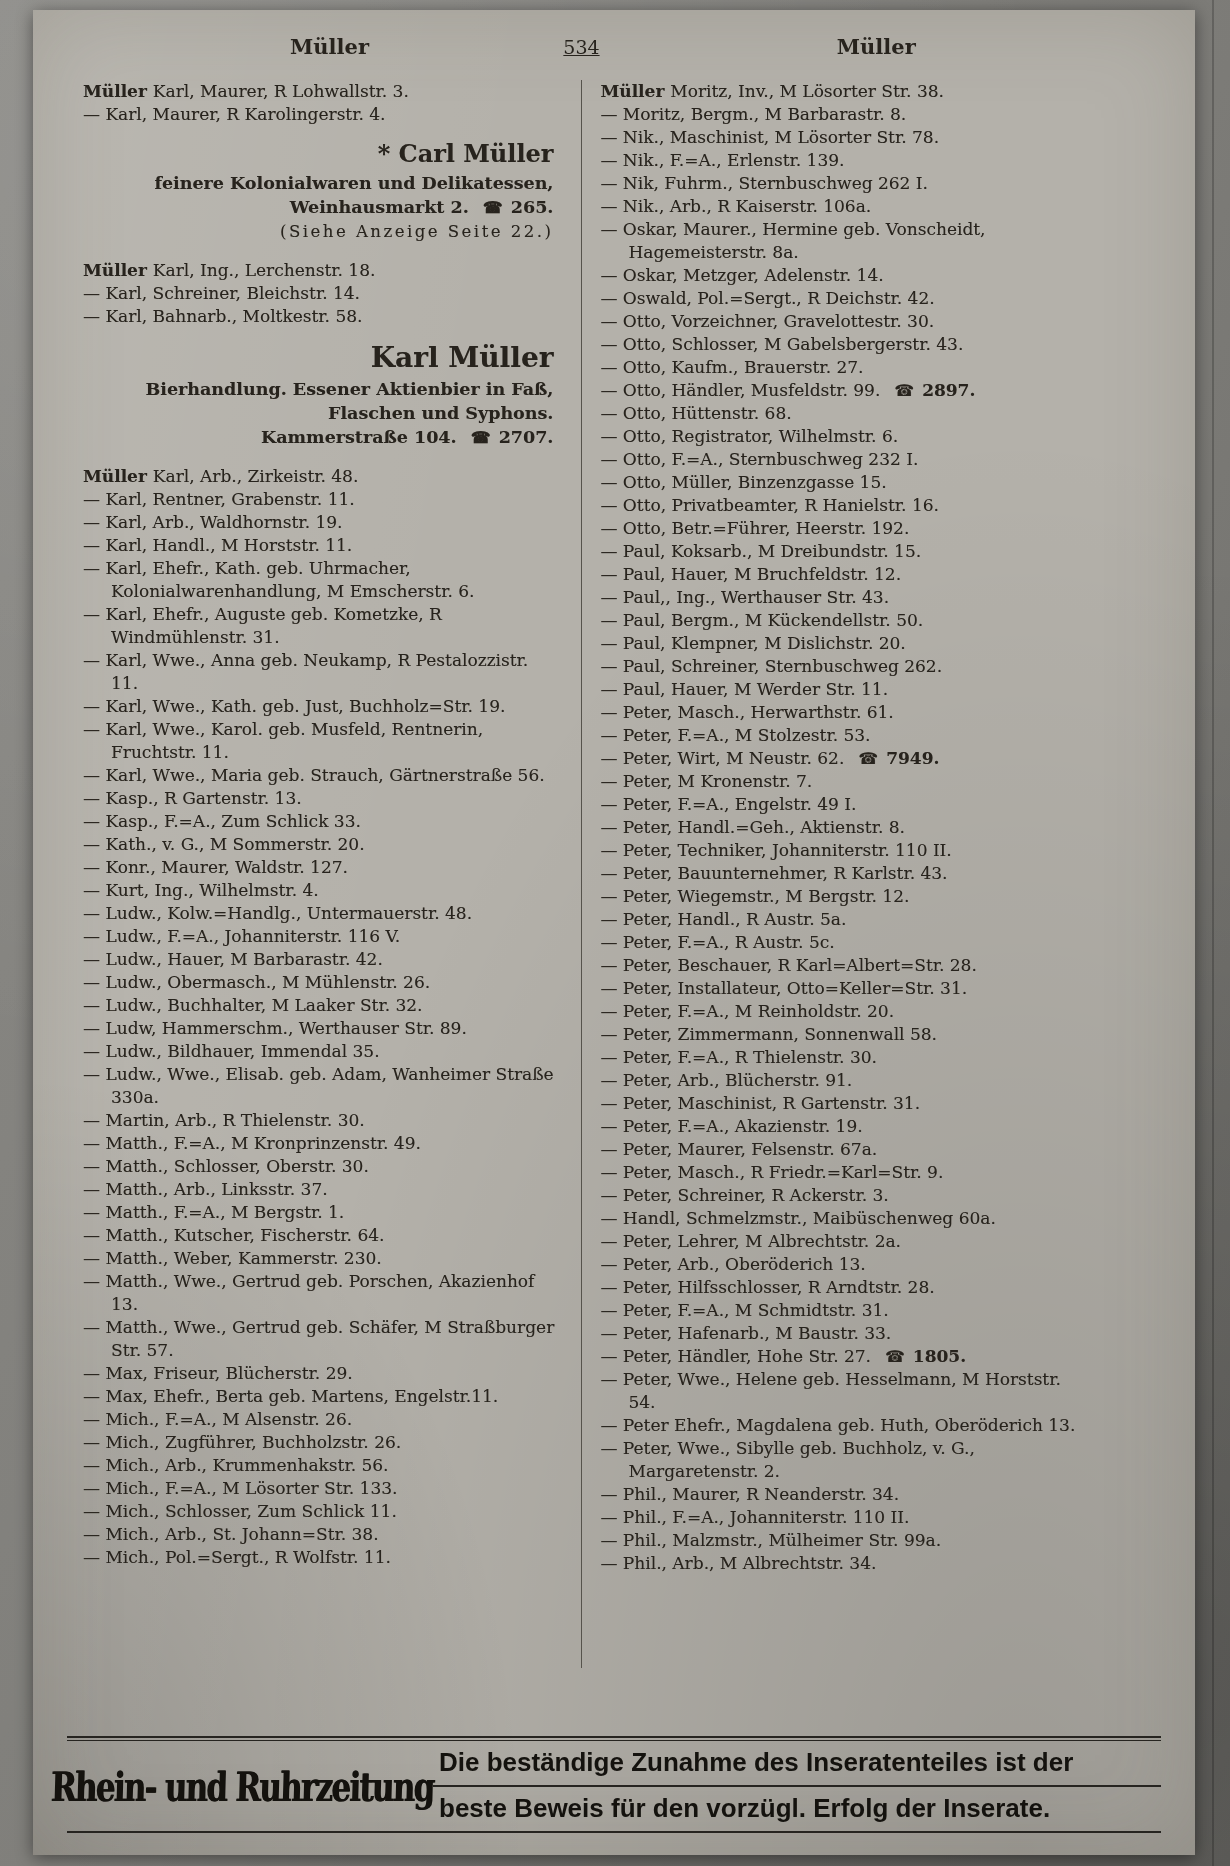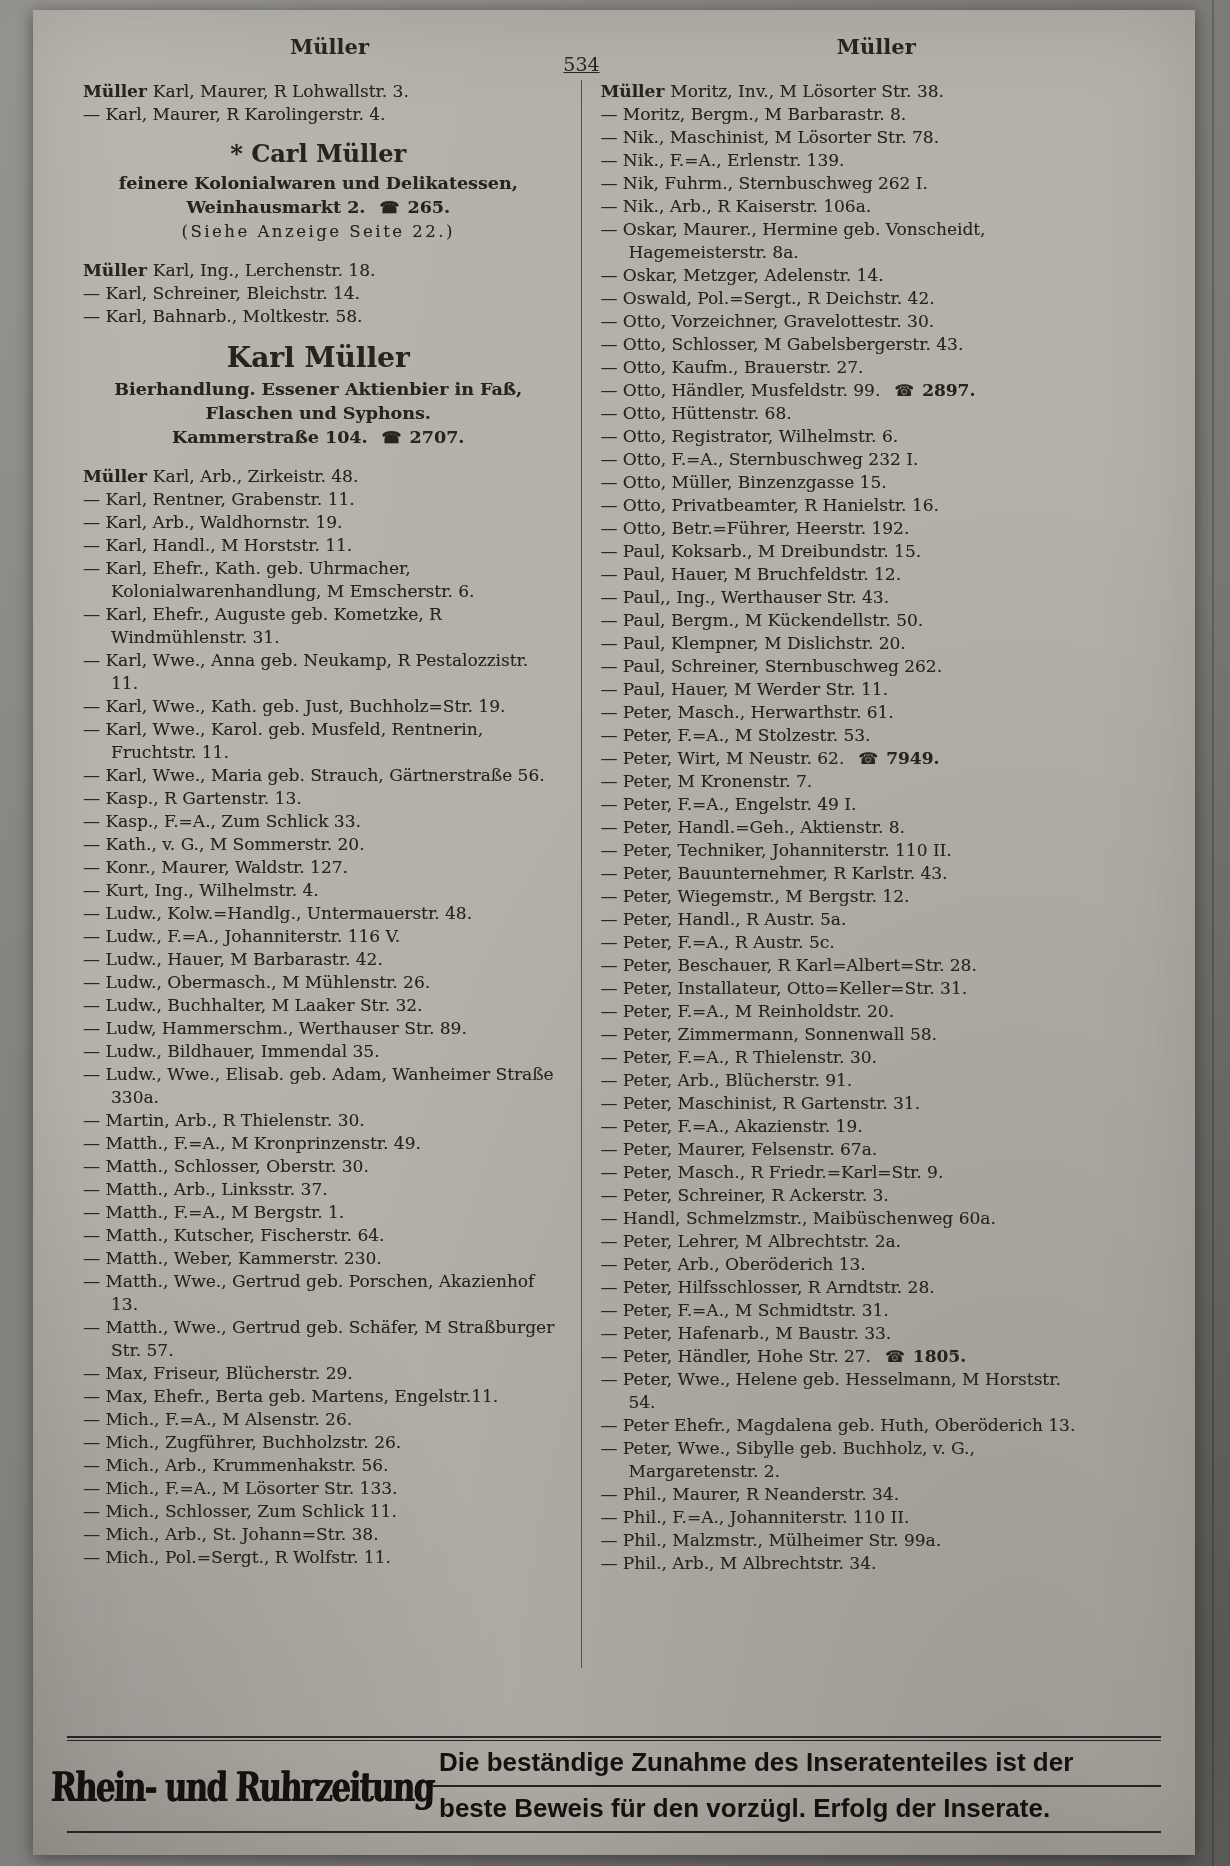--- a/index.html
+++ b/index.html
@@ -29,41 +29,41 @@
       radial-gradient(ellipse at 0% 100%, rgba(0,0,0,.18), transparent 30%),
       #b4b1aa;
     box-shadow: 0 3px 16px rgba(0,0,0,.45), inset 0 0 90px rgba(88,82,70,.22);
   }
   .content { position: absolute; inset: 0; padding: 24px 40px 0 50px; }
 
   
   .header { position: relative; height: 46px; }
   .h-left  { position: absolute; left: 0; top: 0; width: 46%; text-align: center;
              font-weight: bold; font-size: 21px; }
-  .h-center{ position: absolute; left: 42%; top: 19px; width: 9%; text-align: center;
+  .h-center{ position: absolute; left: 42%; top: 2px; width: 9%; text-align: center;
              font-size: 19px; text-decoration: underline; }
   .h-right { position: absolute; right: 0; top: 0; width: 52%; text-align: center;
              font-weight: bold; font-size: 21px; }
 
   
   .cols { display: flex; align-items: stretch; min-height: 1588px; }
   .col-left  { width: 46.5%; padding-right: 24px; }
   .col-right { flex: 1; border-left: 1px solid #56534c; padding-left: 18px; padding-right: 78px; }
 
   .entry {
     font-size: 17px; line-height: 23px;
     padding-left: 28px; text-indent: -28px;
     text-shadow: 0.2px 0.3px 0.4px rgba(45,35,22,.30);
   }
   .lead { font-weight: bold; }
   .tel-icon { margin-left: 14px; margin-right: 2px; font-size: 16px; }
   .tel-num  { font-weight: bold; }
 
   
-  .ad { text-align: center; margin: 13px 4px 15px 0; text-indent: 0;
+  .ad { text-align: right; margin: 13px 4px 15px 0; text-indent: 0;
         text-shadow: 0.2px 0.3px 0.4px rgba(45,35,22,.30); }
   .ad-title { font-weight: bold; font-size: 24px; line-height: 30px; margin-bottom: 2px; }
   .ad.bier .ad-title { font-size: 28px; line-height: 34px; }
   .ad-line { font-weight: bold; font-size: 17.5px; line-height: 24px; }
   .ad-line.spaced { font-weight: normal; letter-spacing: 2.5px; font-size: 16.5px; }
 
   
   .banner {
     position: absolute; left: 34px; right: 34px; bottom: 22px;
     border-top: 2px solid #262420; border-bottom: 2px solid #262420;

